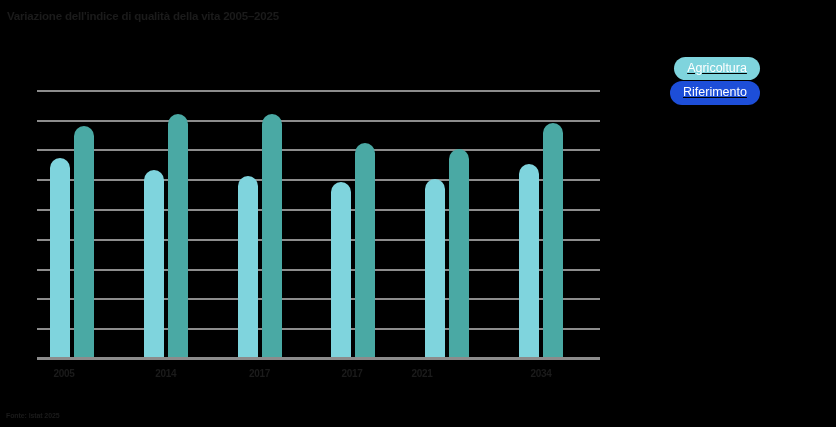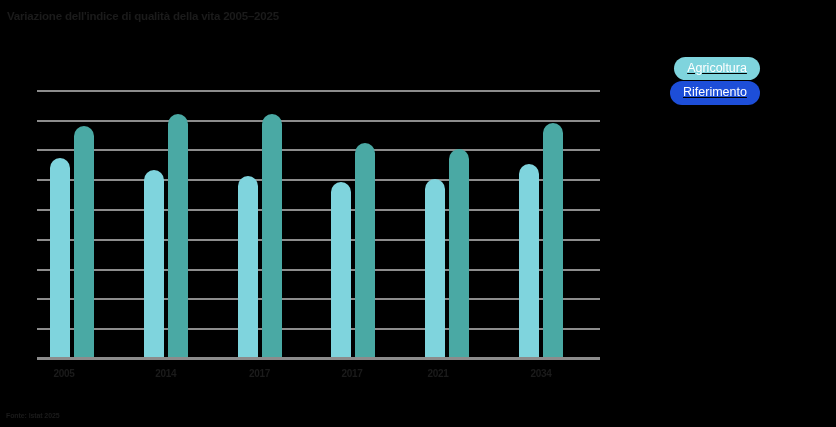--- a/index.html
+++ b/index.html
@@ -119,21 +119,21 @@
         <div class="bar cat-b" style="left: 506.083px; height: 235.42px; background: rgb(74, 169, 164);"></div>
       </div>
     <div class="axis-line"></div>
   </div>
 
   <div class="xticks">
       <div class="xtick" style="left: 34px;">2005</div>
       <div class="xtick" style="left: 135.75px;">2014</div>
       <div class="xtick" style="left: 229.583px;">2017</div>
       <div class="xtick" style="left: 322px;">2017</div>
-      <div class="xtick" style="left: 408px;">2021</div>
+      <div class="xtick" style="left: 392px;">2021</div>
       <div class="xtick" style="left: 511.083px;">2034</div>
     </div>
 
   <div class="legend">
     <div class="legend-chip cat-a">Agricoltura</div>
     <div class="legend-chip cat-b">Riferimento</div>
   </div>
 
   <div class="source-note">Fonte: Istat 2025</div>
 

